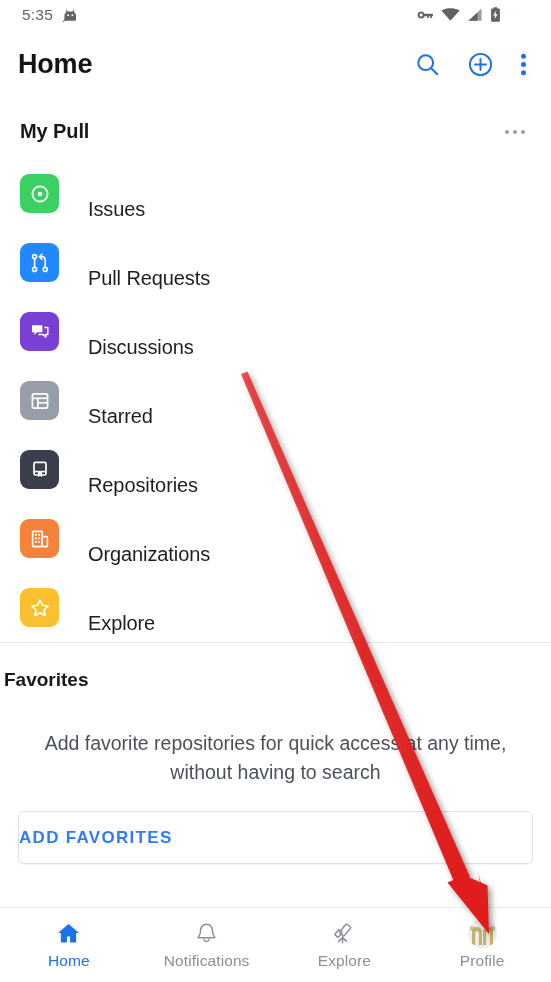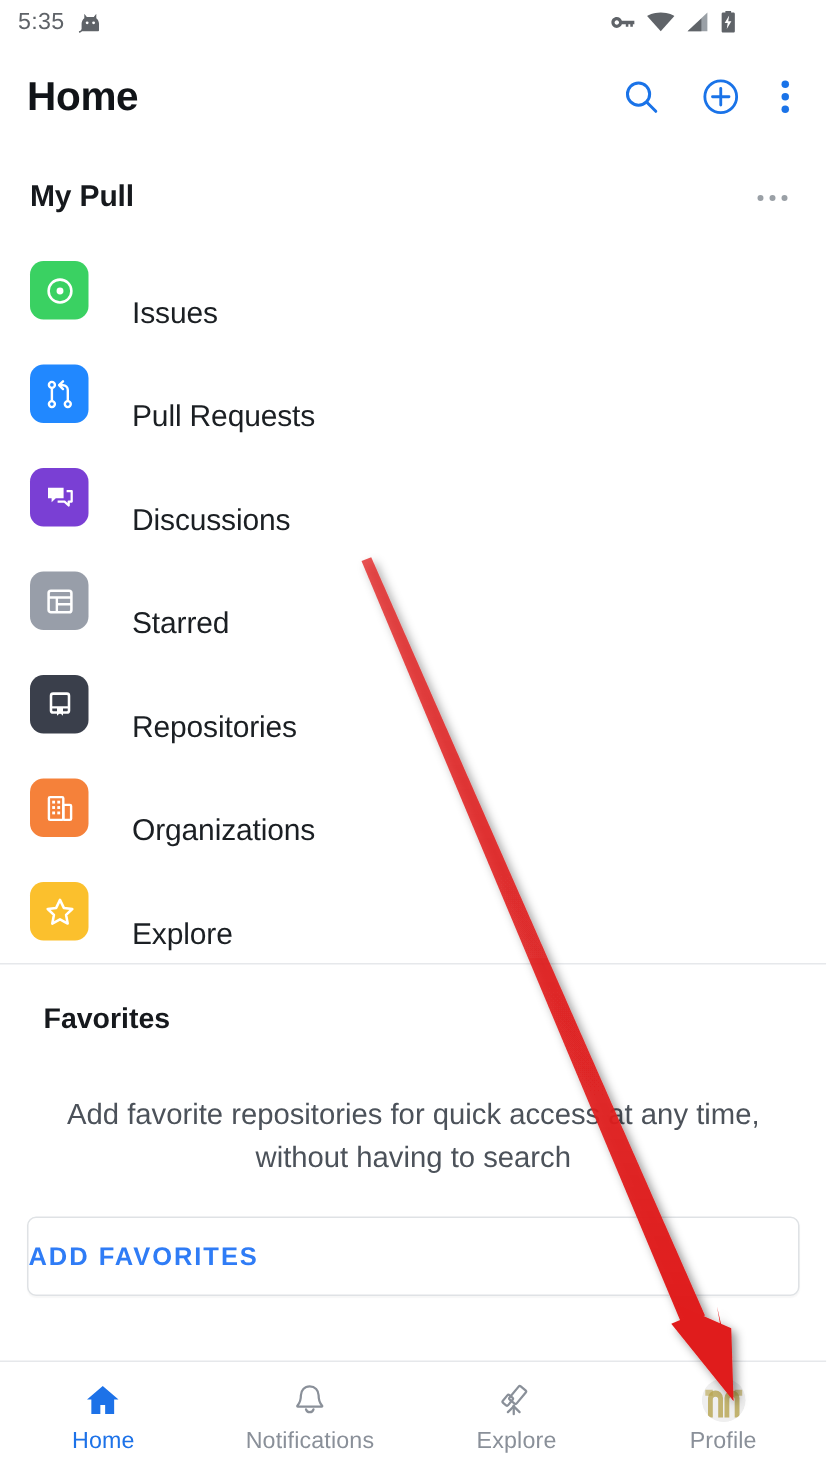--- a/index.html
+++ b/index.html
@@ -15,21 +15,21 @@
     position: relative;
     width: 551px;
     height: 982px;
     background: #ffffff;
     overflow: hidden;
   }
 
   
   .status-bar {
     position: absolute;
-    top: 0; left: 0;
+    top: 0; left: 10px;
     width: 503px;
     height: 30px;
     display: flex;
     align-items: center;
     justify-content: space-between;
     padding: 0 12px;
     box-sizing: border-box;
   }
   .status-left {
     display: flex;
@@ -145,21 +145,21 @@
 
   .divider {
     height: 1px;
     background: #e6e8eb;
     width: 100%;
   }
 
   
   .fav-section { padding-top: 0; }
   .fav-header {
-    padding: 26px 20px 0 29px;
+    padding: 26px 20px 0 4px;
   }
   .fav-title {
     font-size: 19px;
     font-weight: bold;
     color: #16191d;
   }
   .fav-empty {
     margin: 38px 22px 0 22px;
     text-align: center;
     font-size: 19.5px;

